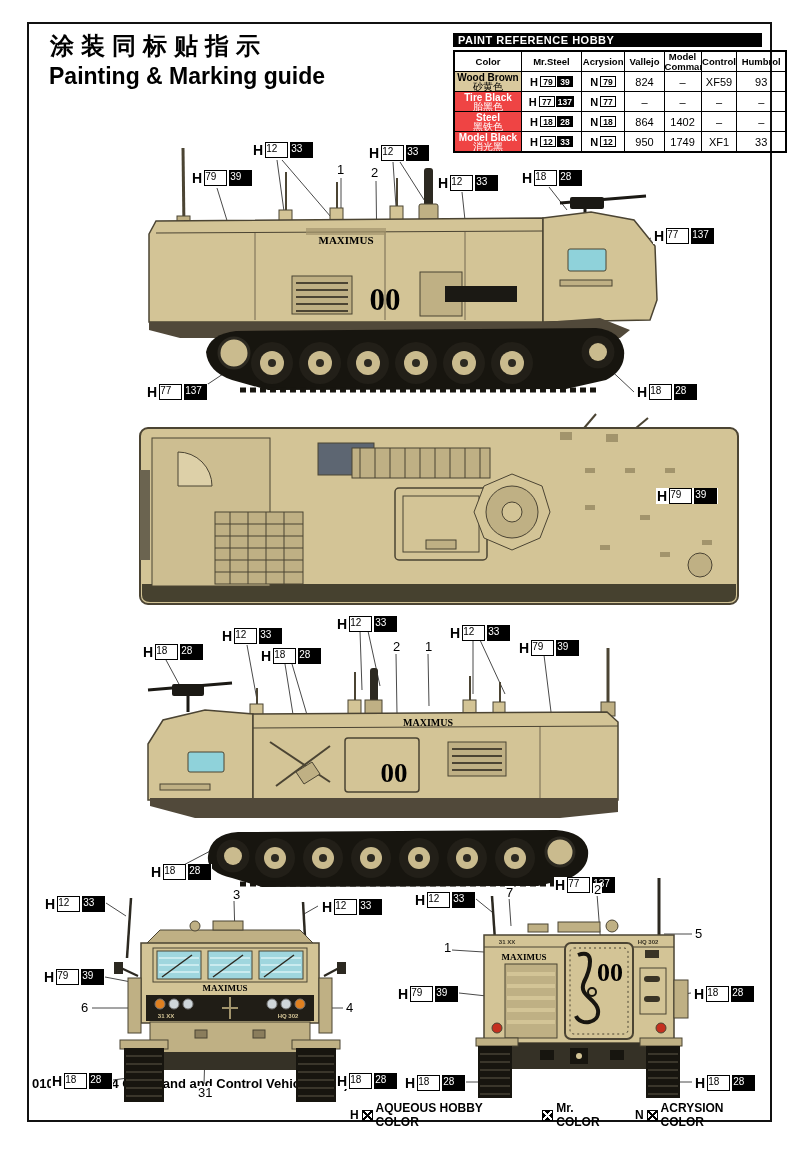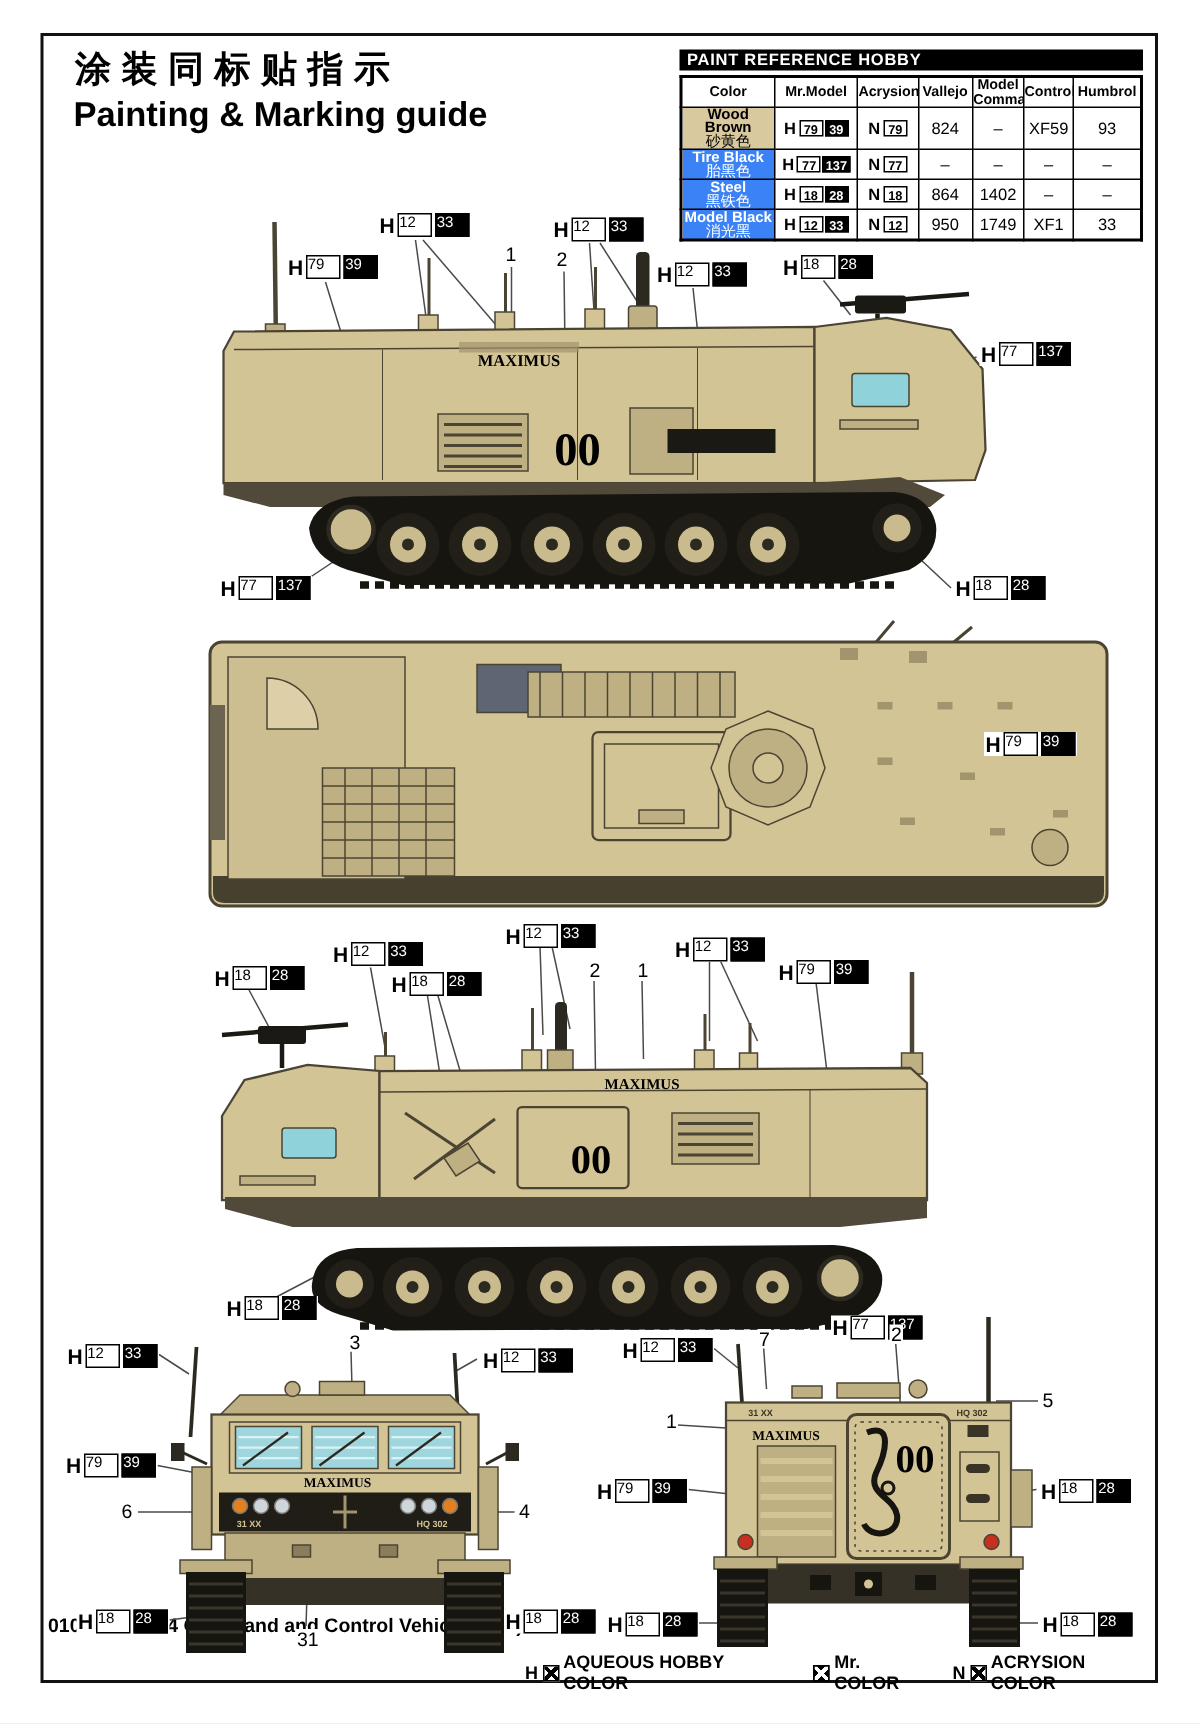--- a/index.html
+++ b/index.html
@@ -6,28 +6,28 @@
   .page{position:relative;width:800px;height:1149px;background:#fff;overflow:hidden;
         font-family:"Liberation Sans",sans-serif;color:#000;}
   .frame{position:absolute;left:27px;top:22px;width:741px;height:1096px;border:2px solid #111;}
   .title-zh{position:absolute;left:50px;top:30px;font-size:24px;font-weight:bold;letter-spacing:7px;}
   .title-en{position:absolute;left:49px;top:63px;font-size:23px;font-weight:bold;}
   .footer-title{position:absolute;left:32px;top:1076px;font-size:13px;font-weight:bold;}
 
   
   .pt-titlebar{position:absolute;left:453px;top:33px;width:309px;height:14px;background:#000;color:#fff;
     font-size:11px;font-weight:bold;line-height:14px;padding-left:5px;box-sizing:border-box;letter-spacing:.5px;}
-  table.pt{position:absolute;left:453px;top:50px;width:309px;border-collapse:collapse;table-layout:fixed;
+  table.pt{position:absolute;left:453px;top:50px;width:334px;border-collapse:collapse;table-layout:fixed;
     border:2px solid #000;font-size:11px;text-align:center;}
   table.pt td,table.pt th{border:1.5px solid #000;padding:0;height:19px;overflow:hidden;}
   table.pt th{font-size:9.5px;font-weight:bold;height:17px;line-height:1.0;}
   .c-name .nm{font-size:10px;font-weight:bold;line-height:9px;}
   .c-name .zh{font-weight:normal;}
   .row-tan{background:#d9c99e;color:#000;}
-  .row-black{background:#3b82f6;color:#fff;}
+  .row-black{background:#ef4444;color:#fff;}
   .chip{display:inline-flex;align-items:center;gap:1px;}
   .chip .pfx{font-size:11px;font-weight:bold;margin-right:1px;}
   .chip .bx{display:inline-flex;align-items:center;justify-content:center;min-width:16px;height:11px;
     padding:0 1px;font-size:8.5px;font-weight:bold;box-sizing:border-box;}
   .bx.w{border:1.5px solid #000;background:#fff;color:#000;}
   .bx.b{border:1.5px solid #000;background:#000;color:#fff;}
 
   
   .callout{position:absolute;z-index:5;}
   .callout.paint{display:flex;align-items:center;gap:2px;background:#fff;padding:0 1px;}
@@ -64,21 +64,21 @@
         <col style="width:55px">
         <col style="width:40px">
         <col style="width:36px">
         <col style="width:34px">
         <col style="width:33px">
         <col style="width:45px">
       </colgroup>
     <tbody>
         <tr>
       <th>Color</th>
-      <th>Mr.Model</th>
+      <th>Mr.Steel</th>
       <th>Acrysion</th>
       <th>Vallejo</th>
       <th>Model Command</th>
       <th>Control</th>
       <th>Humbrol</th>
     </tr>
     <tr>
       <td class="c-name row-tan">
         <div class="nm">Wood Brown</div>
         <div class="nm zh">砂黄色</div>

